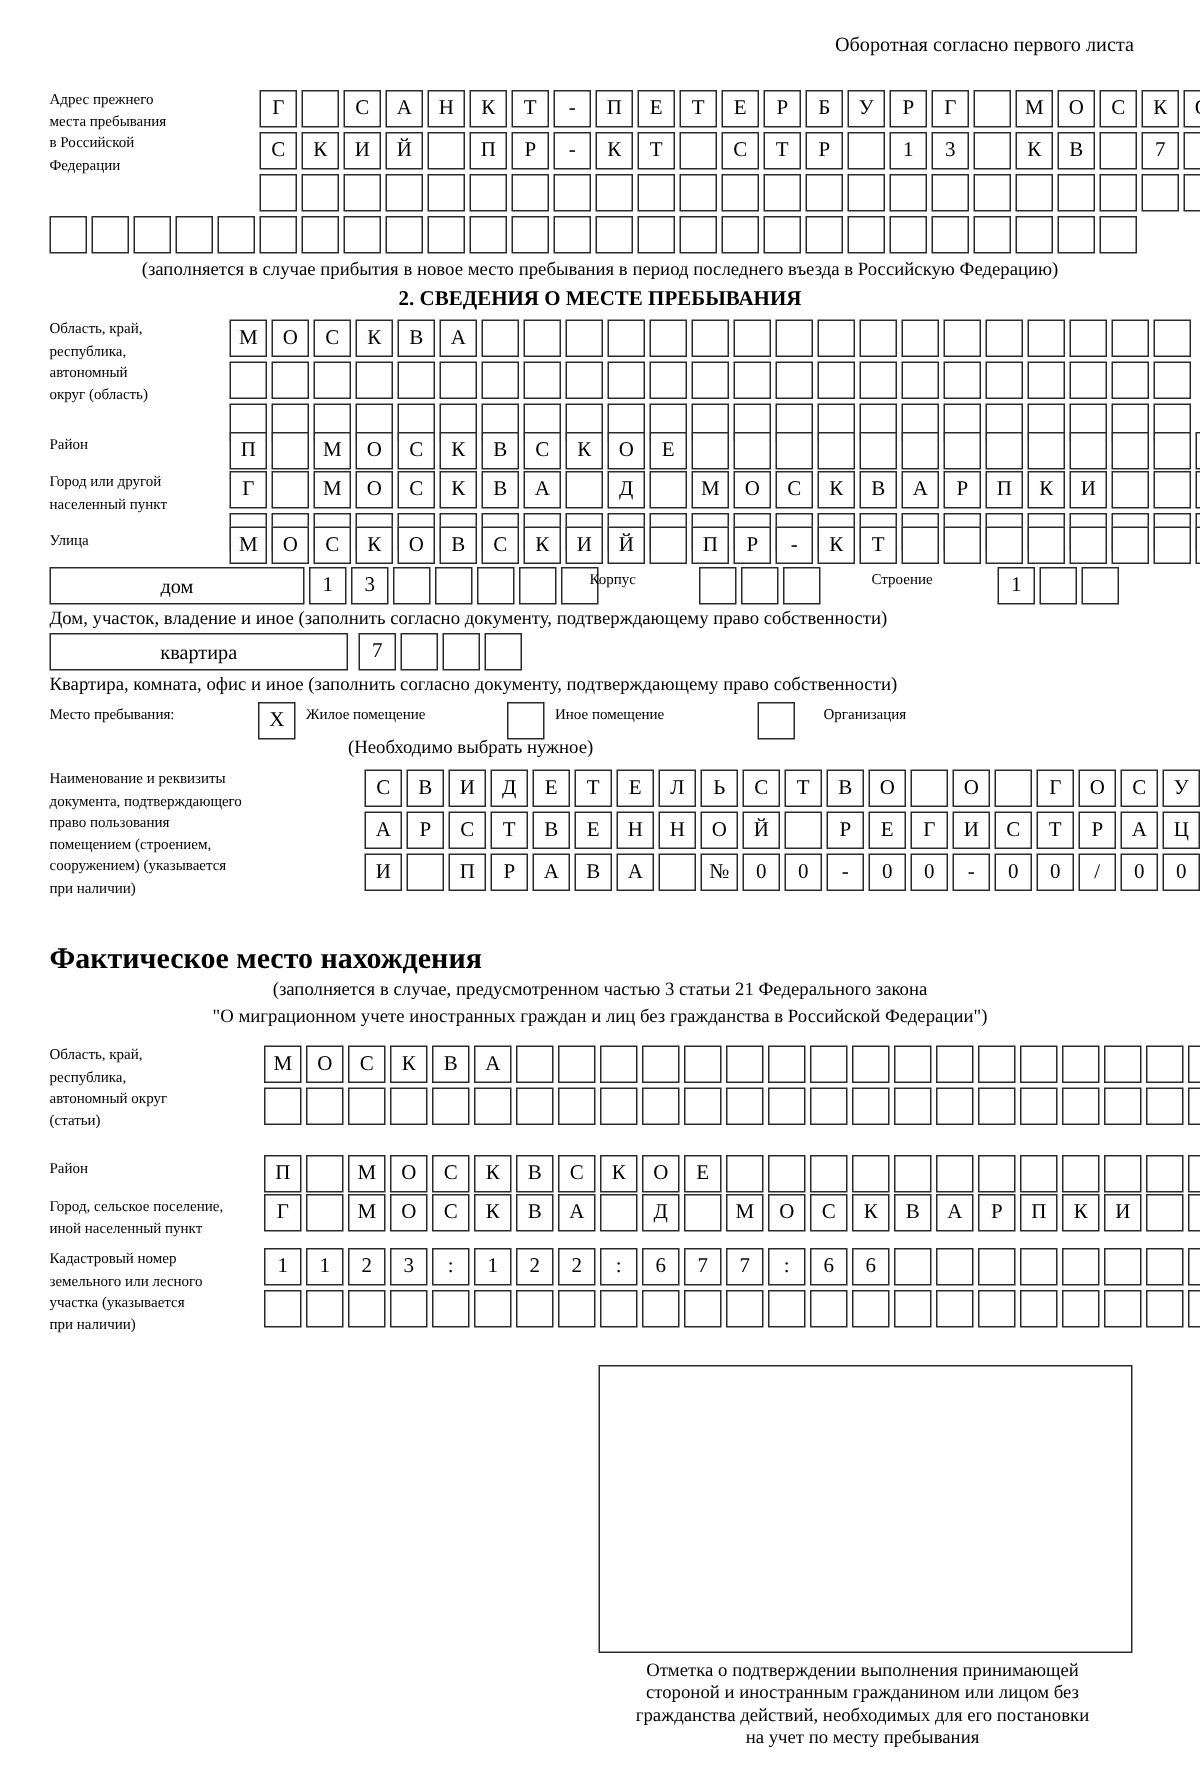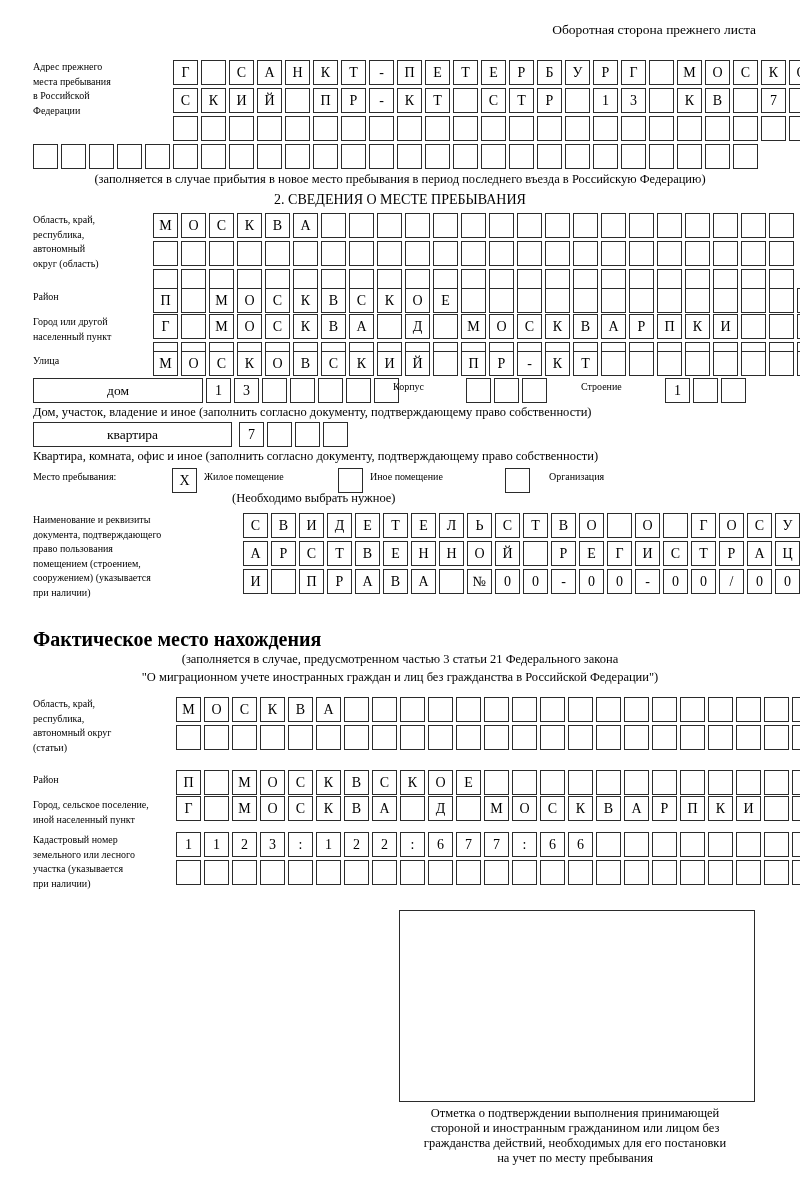--- a/index.html
+++ b/index.html
@@ -46,32 +46,32 @@
     font-size:13.5px;
   }
 
   .checkbox {
     width:25px; height:25px; border:1px solid #2b2b2b;
     box-sizing:border-box; display:inline-block;
     text-align:center; line-height:23px; font-size:14px;
     vertical-align:middle;
   }
 
-  .section-title { font-weight:normal; font-size:14px; }
+  .section-title { font-weight:bold; font-size:14px; }
 
   .big-box { border:1px solid #2b2b2b; box-sizing:border-box; }
 
   .note { font-size:12.5px; }
 </style>
 </head>
 <body>
 
 <div class="page">
 
-  <div class="hdr-right">Оборотная сторона прежнего листа</div>
+  <div class="hdr-right">Оборотная согласно первого листа</div>
 
   <div class="abs" style="left:33px; top:60px; width:140px;">
     <div class="lbl">Адрес прежнего</div>
     <div class="lbl">места пребывания</div>
     <div class="lbl">в Российской</div>
     <div class="lbl">Федерации</div>
   </div>
 
   <div class="abs" style="left:173px; top:60px;">
     <div class="row cellrow">

